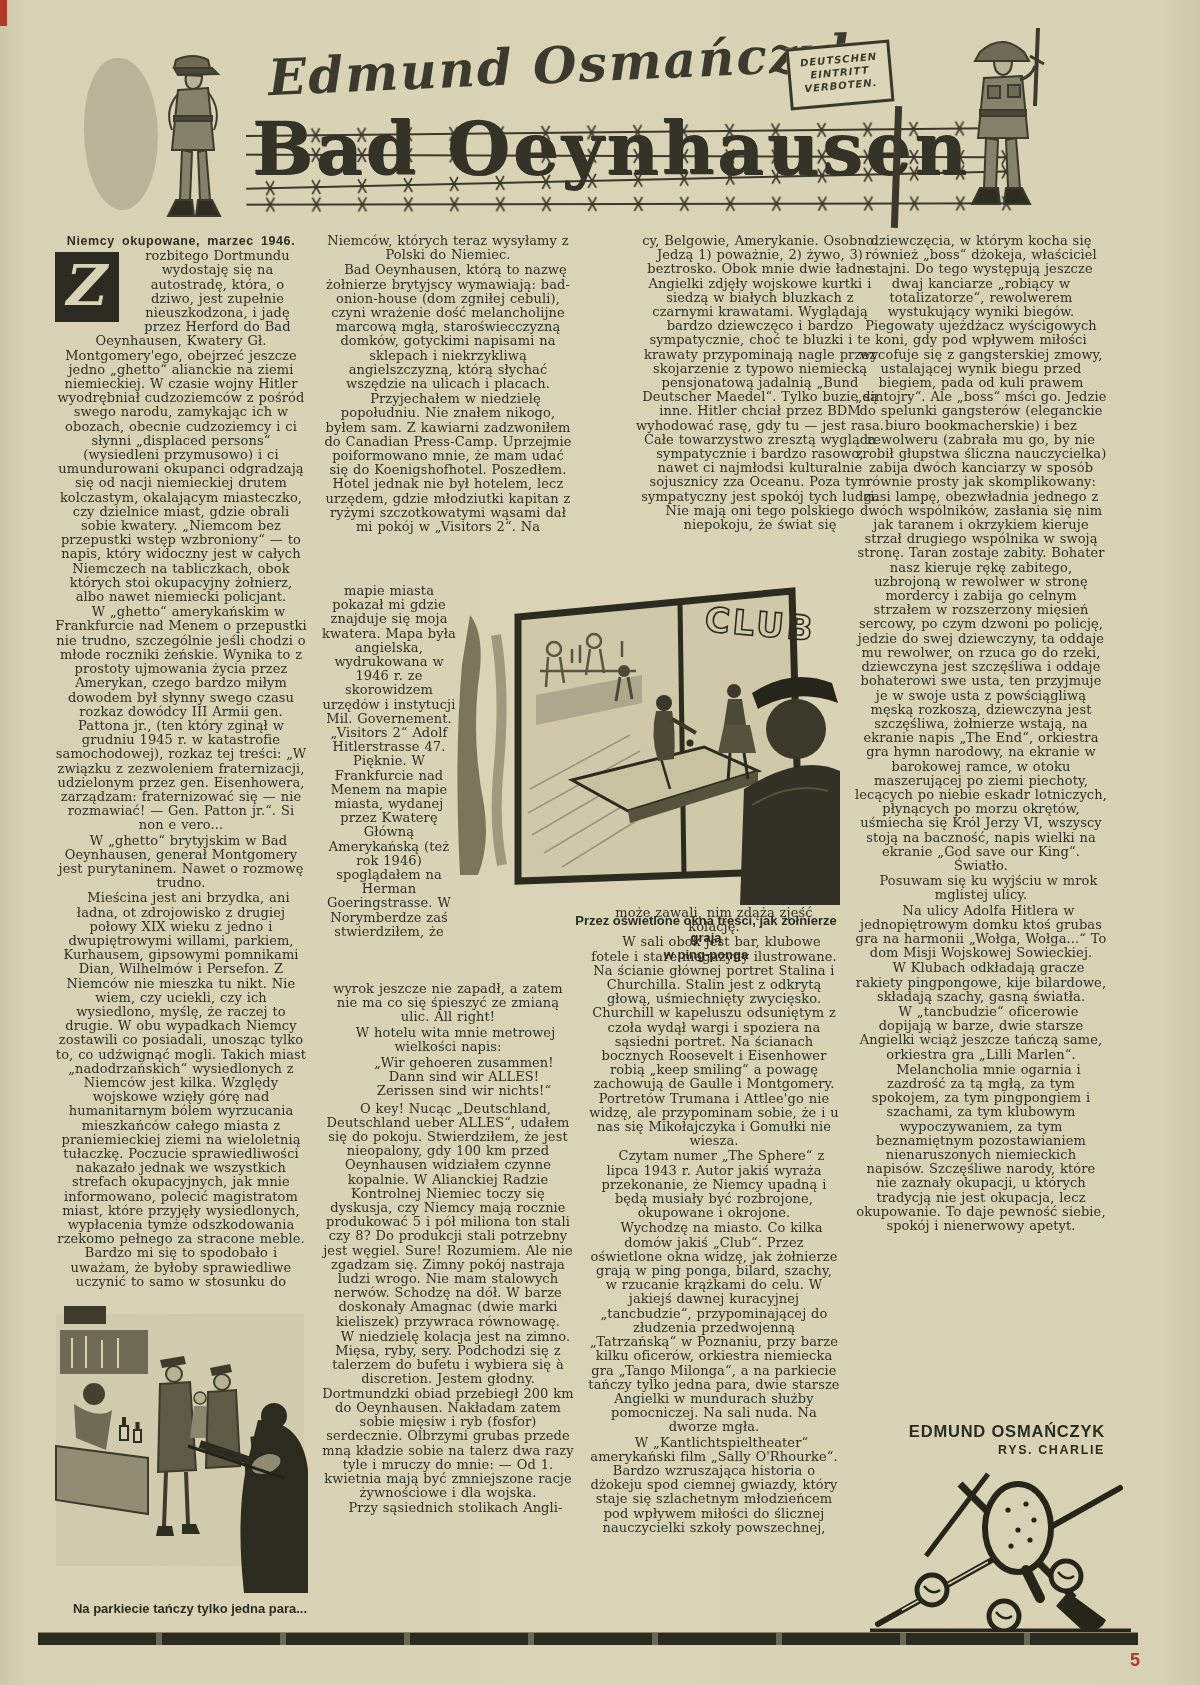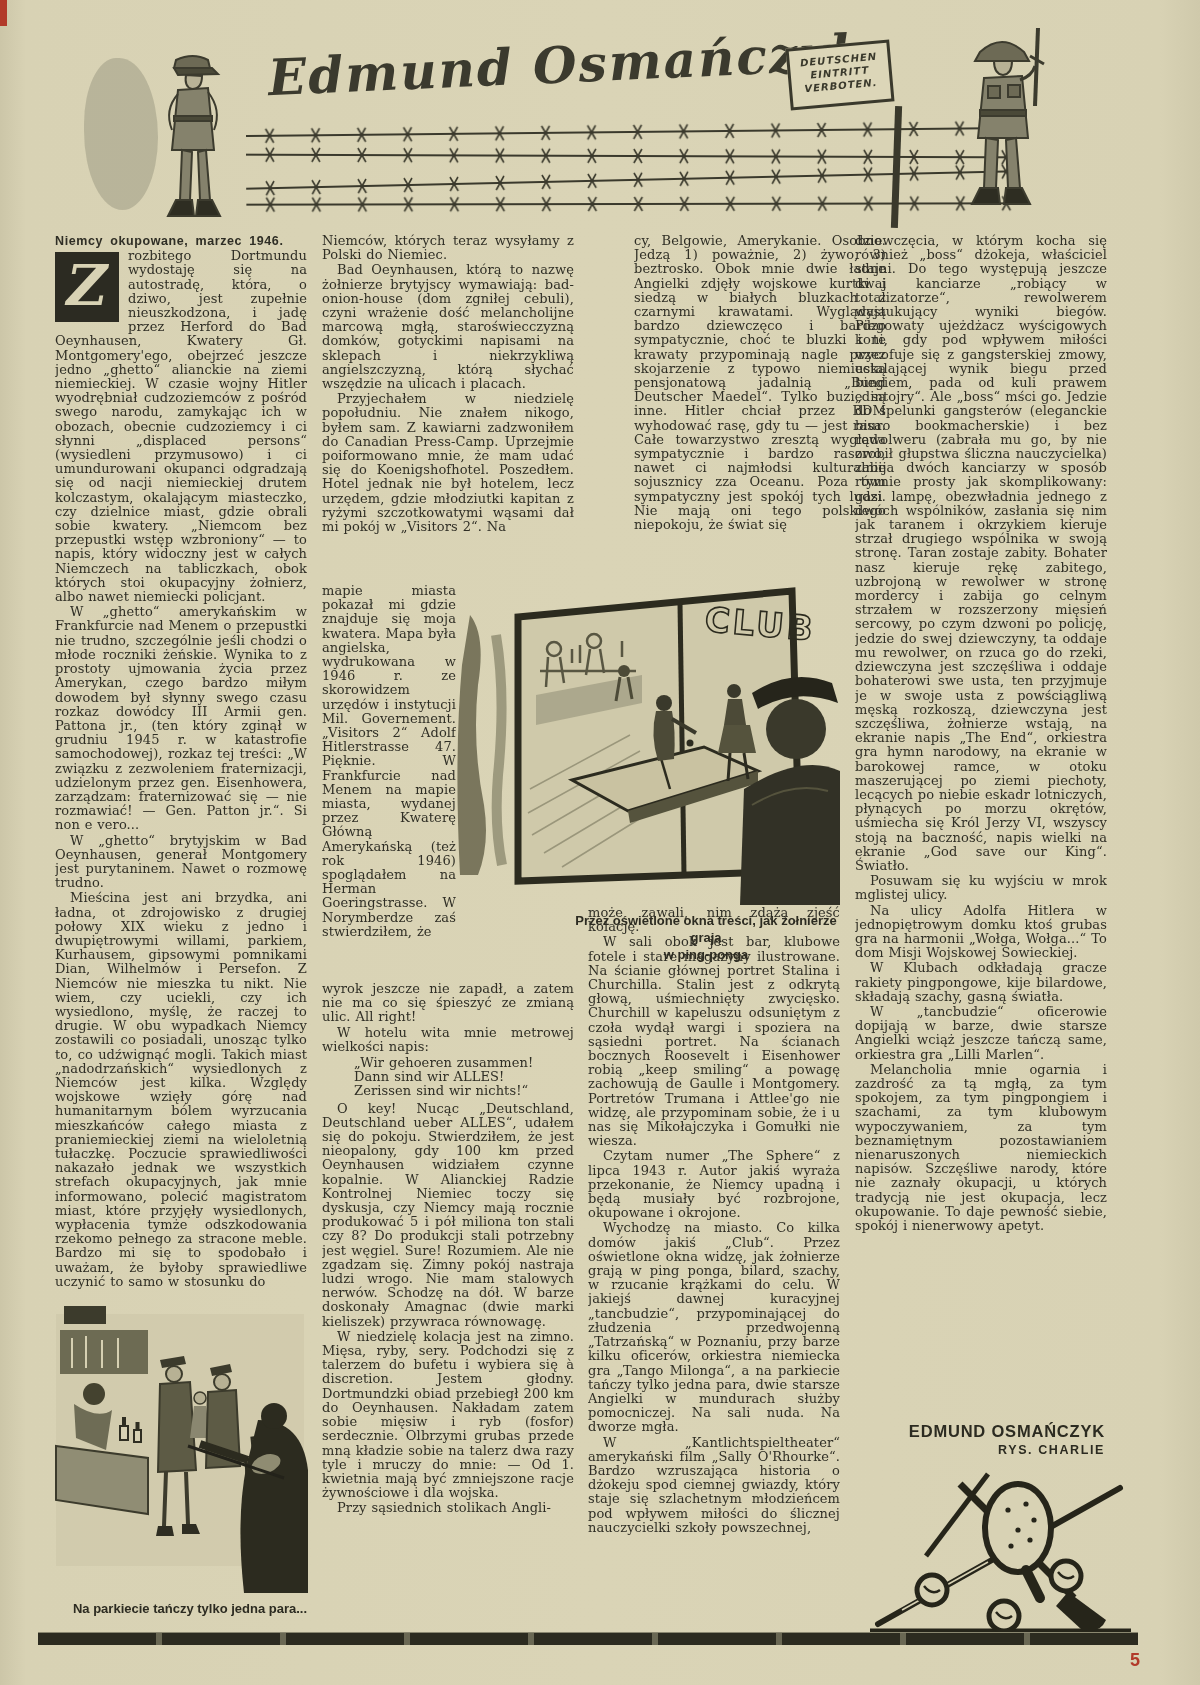--- a/index.html
+++ b/index.html
@@ -19,21 +19,21 @@
   .blob{position:absolute;left:84px;top:58px;width:74px;height:152px;background:#a8a48c;
         border-radius:50% 60% 55% 60%;opacity:.65;}
   .sign{position:absolute;left:788px;top:44px;width:104px;height:62px;border:3px solid #3a392c;
         background:#dcd6b8;transform:rotate(-5deg);text-align:center;padding-top:6px;box-sizing:border-box;
         font-family:"DejaVu Sans",sans-serif;font-style:italic;font-weight:bold;font-size:10px;
         line-height:13px;color:#3a392c;letter-spacing:1px;}
   .pole{position:absolute;left:893px;top:106px;width:7px;height:122px;background:#3a392c;transform:rotate(2deg);}
   
   .col{position:absolute;overflow:hidden;text-align:justify;font-size:13px;line-height:14.2px;
        word-spacing:.6px;letter-spacing:.1px;color:#2f2e25;}
-  .col p{margin:0 0 1px 0;text-indent:15px;}
+  .col p{margin:0 0 1px 0;text-indent:15px;text-align:center;}
   .col p.noindent{text-indent:0;}
   .kicker{font-family:"Liberation Sans",sans-serif;font-weight:bold;font-size:12.5px;
        letter-spacing:.6px;word-spacing:3px;margin:0 0 9px 0;text-align:left;}
   .dropcap{float:left;width:64px;height:70px;margin:3px 9px 2px 0;background:#2c2b22;color:#d8d2b4;
        font-family:"DejaVu Serif",serif;font-style:italic;font-weight:bold;font-size:56px;
        line-height:66px;text-align:center;}
   .verse{margin:2px 0 3px 32px;}
   .verse p{text-indent:0;margin:0;}
   .caption{position:absolute;font-family:"Liberation Sans",sans-serif;font-weight:bold;
        font-size:13px;line-height:17px;color:#2c2b21;text-align:center;}
@@ -66,20 +66,21 @@
     </defs>
     <g transform="rotate(-0.6 384 50)">
       <rect x="0" y="0" width="768" height="24" fill="url(#bw)"></rect>
       <rect x="0" y="25" width="768" height="24" fill="url(#bw)" transform="rotate(0.8 384 37)"></rect>
       <rect x="0" y="50" width="768" height="24" fill="url(#bw)" transform="rotate(-0.7 384 62)"></rect>
       <rect x="0" y="74" width="768" height="24" fill="url(#bw)" transform="rotate(0.5 384 86)"></rect>
     </g>
   </svg>
 
   <div class="byline-script">Edmund Osmańczyk</div>
+  <div class="main-title">Bad Oeynhausen</div>
 
   <svg class="soldier" style="left:148px;top:50px;" width="92" height="178" viewBox="0 0 92 178">
     <g stroke="#3c3b2e" stroke-width="2" fill="#85826c">
       <path d="M28 10 Q45 2 60 10 L62 18 Q44 24 26 18 Z" fill="#6d6a55"></path>
       <path d="M26 18 L64 18 L70 24 L30 25 Z" fill="#4a4938"></path>
       <path d="M38 25 Q36 37 44 39 Q54 39 54 26 Z" fill="#b8b296"></path>
       <path d="M30 40 L60 38 L66 100 L24 100 Z"></path>
       <rect x="26" y="66" width="38" height="5" fill="#4a4938"></rect>
       <path d="M30 44 Q16 60 24 80" fill="none"></path>
       <path d="M60 42 Q74 60 66 80" fill="none"></path>

